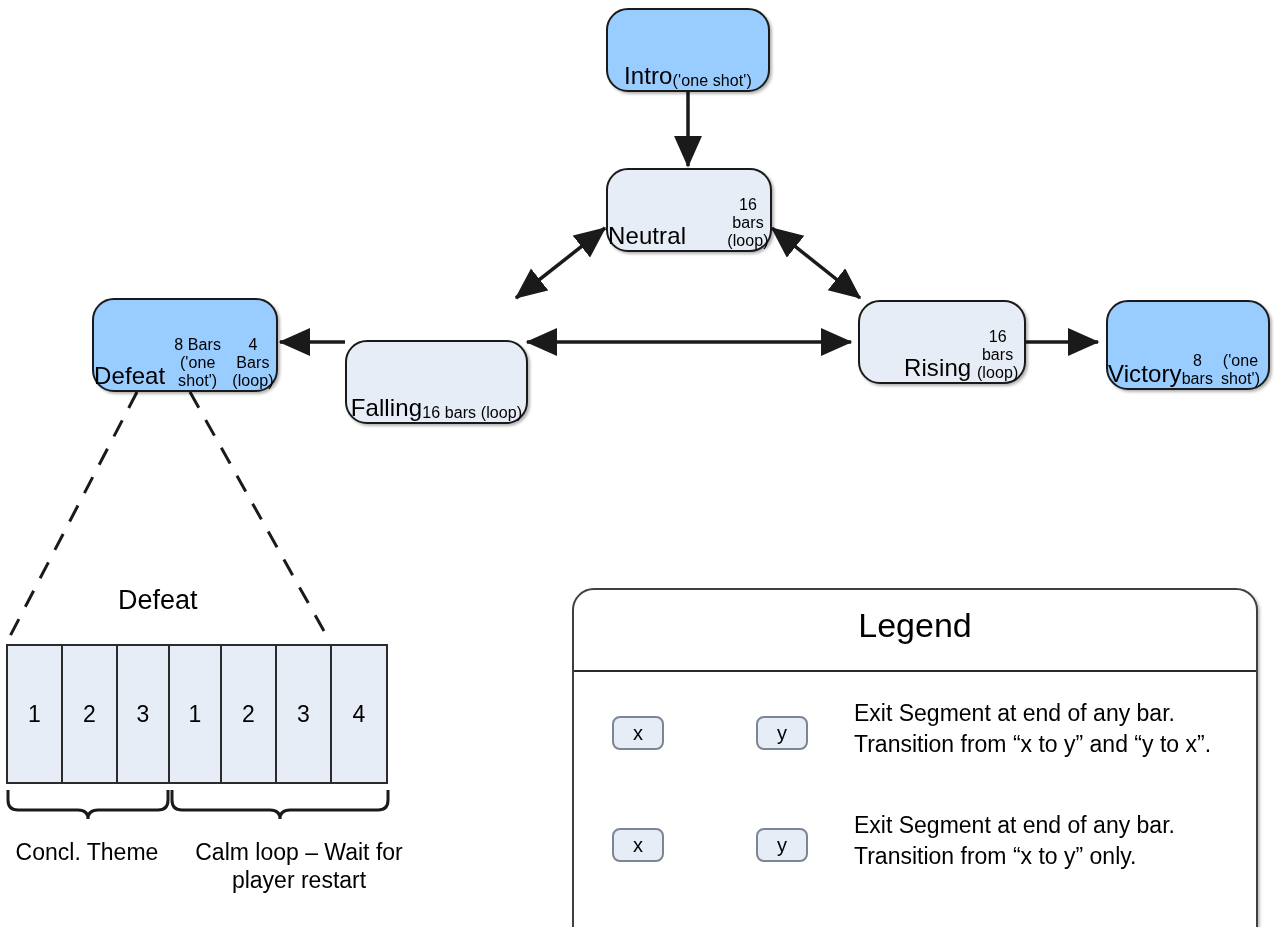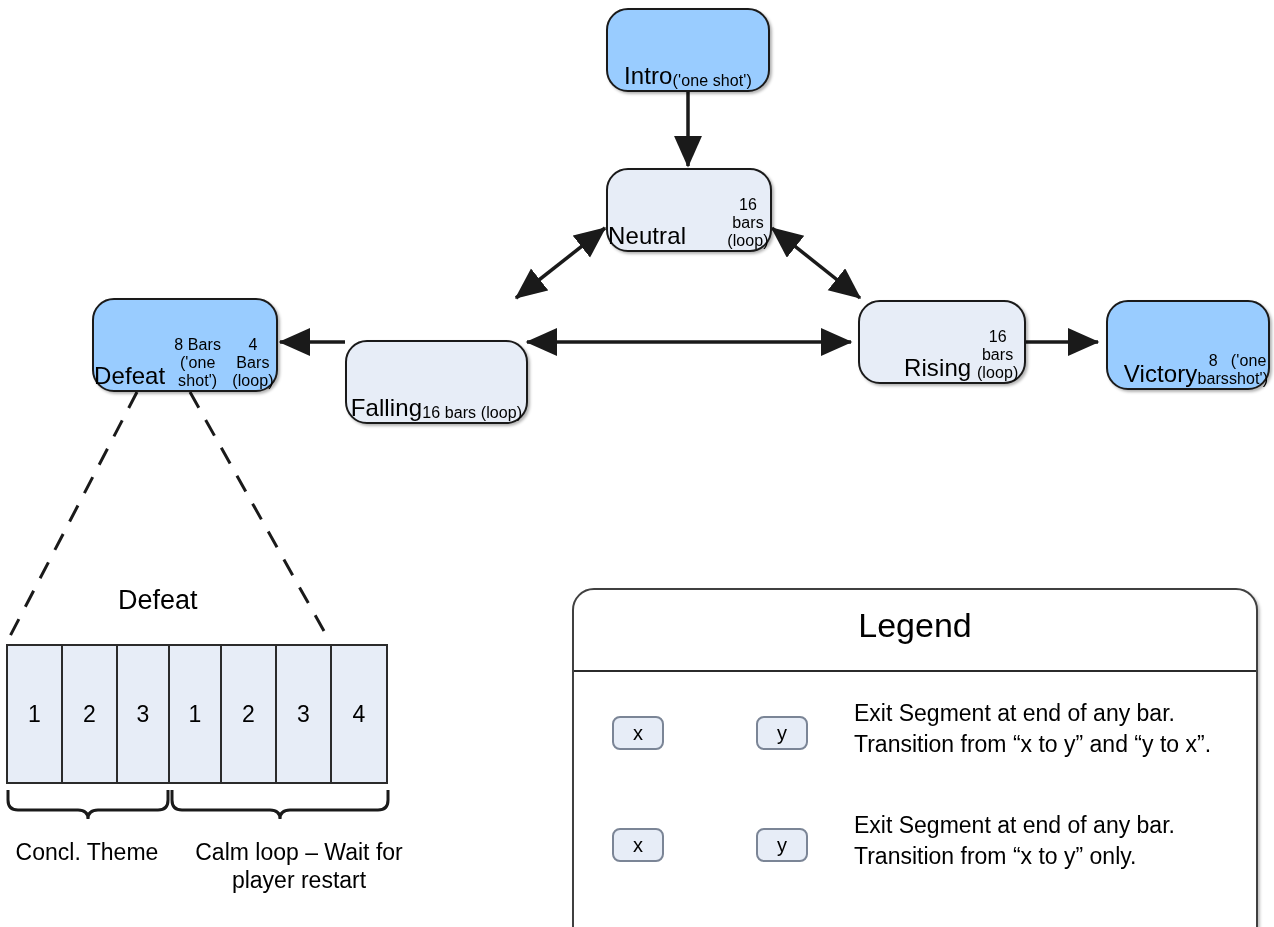--- a/index.html
+++ b/index.html
@@ -218,21 +218,21 @@
     <div class="title">Rising</div>
     <div class="sub">16 bars (loop)</div>
   </div>
 
   <div class="node blue" id="node-defeat" style="left:92px; top:298px; width:186px; height:94px;">
     <div class="title">Defeat</div>
     <div class="sub">8 Bars ('one shot')</div>
     <div class="sub">4 Bars (loop)</div>
   </div>
 
-  <div class="node blue" id="node-victory" style="left:1106px; top:300px; width:164px; height:90px;padding-left:16px;">
+  <div class="node blue" id="node-victory" style="left:1106px; top:300px; width:164px; height:90px;">
     <div class="title">Victory</div>
     <div class="sub">8 bars</div>
     <div class="sub">('one shot')</div>
   </div>
 
   <div id="defeat-breakdown-label">Defeat</div>
 
   <div id="defeat-table">
     <div class="cell" style="width:55px;">1</div>
     <div class="cell" style="width:55px;">2</div>

